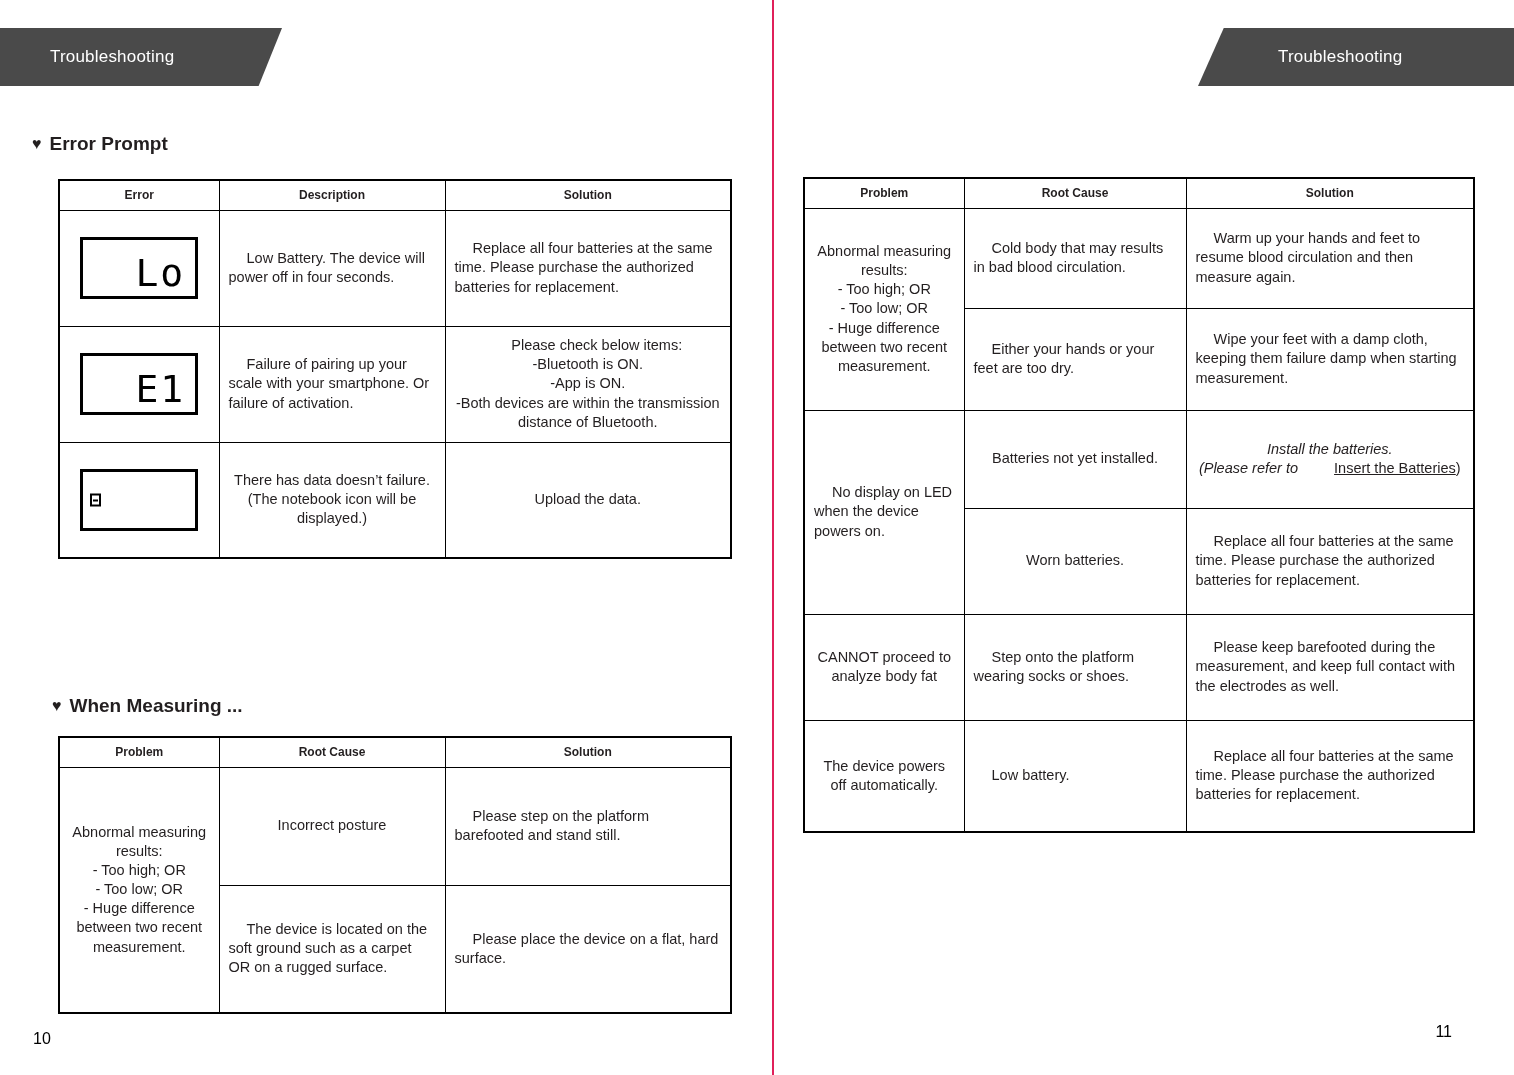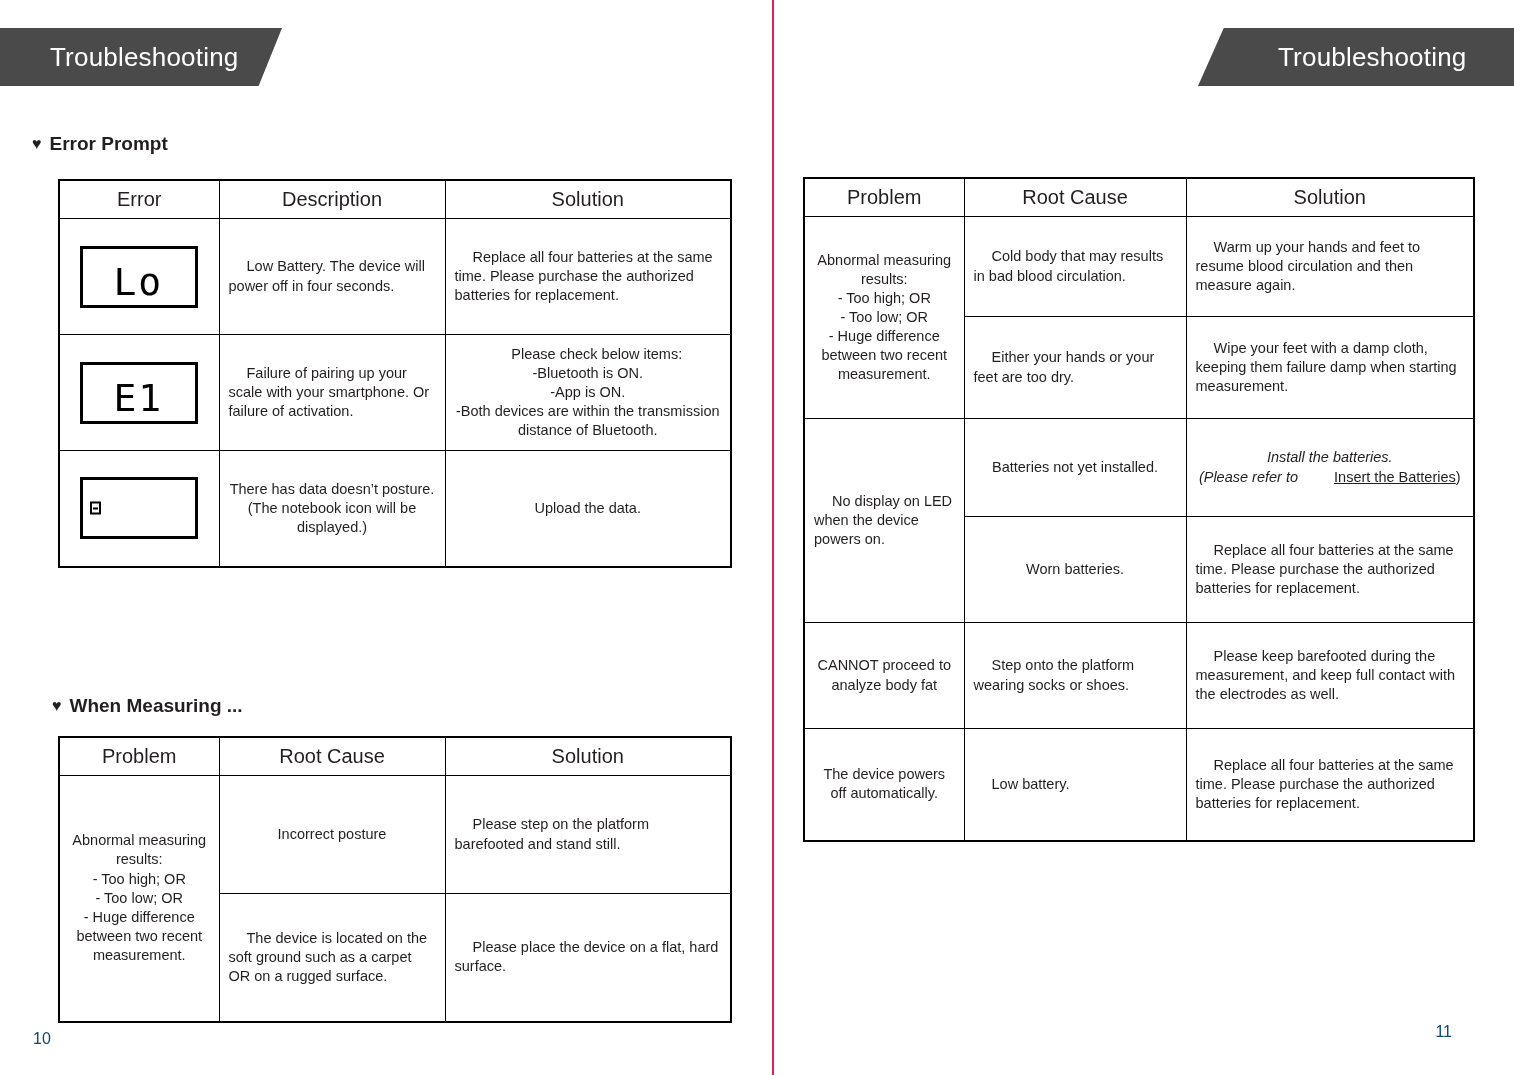--- a/index.html
+++ b/index.html
@@ -35,21 +35,21 @@
     left:-10px; width:292px;
     padding-left:60px;
     clip-path:polygon(0 0, 100% 0, 92% 100%, 0% 100%);
   }
   .banner-right{
     right:-6px; width:322px;
     padding-left:80px;
     clip-path:polygon(8% 0, 100% 0, 100% 100%, 0% 100%);
   }
   .banner-title{
-    color:#fff; font-size:26px; font-weight:400; letter-spacing:.2px;
+    color:#fff; font-size:17px; font-weight:400; letter-spacing:.2px;
     white-space:nowrap;
   }
 
   
   .section-head{
     position:absolute;
     display:flex; align-items:center; gap:8px;
     font-size:19px; font-weight:bold;
   }
   .heart{ font-size:16px; line-height:1; color:#231f20; }
@@ -59,22 +59,22 @@
     position:absolute;
     border-collapse:collapse;
     table-layout:fixed;
     font-size:14.5px;
   }
   table.tbl, table.tbl th, table.tbl td{
     border:1px solid #000;
   }
   table.tbl{ border:2px solid #000; }
   table.tbl th{
-    font-weight:normal; text-align:center;
-    padding:7px 8px; font-size:20px;
+    font-weight:bold; text-align:center;
+    padding:7px 8px; font-size:12px;
     height:30px;
   }
   table.tbl td{
     padding:8px 9px;
     vertical-align:middle;
     line-height:1.32;
   }
   td.c-indent{ text-indent:18px; text-align:left; }
   td.c-plain{ text-align:center; }
 
@@ -90,42 +90,42 @@
   }
   .lcd-dashes{
     position:absolute; top:8px; left:0; right:0;
     display:flex; justify-content:center; gap:9px;
   }
   .lcd-dashes span{
     display:block; width:17px; height:5px; background:#000;
     border-radius:1px;
   }
   .lcd-text{
-    position:absolute; right:32px; bottom:4px;
+    position:absolute; right:10px; bottom:4px;
     font-family:"DejaVu Sans Mono", monospace;
     font-size:38px; line-height:1;
     font-weight:400;
     letter-spacing:2px;
     color:#000;
   }
   .lcd-note{
     position:absolute; left:7px; top:50%;
     transform:translateY(-50%);
     width:11px; height:13px;
     border:2px solid #000;
     background:#fff;
   }
   .lcd-note::after{
     content:""; position:absolute;
     left:1px; top:4px; width:5px; height:2px; background:#000;
   }
 
   
   .pageno{
-    position:absolute; font-size:16px; color:#0c4a6e;
+    position:absolute; font-size:16px; color:#000000;
   }
 </style>
 </head>
 <body>
 
 <div class="spread">
 
   <div class="page page-left">
 
     <div class="banner banner-left">
@@ -171,21 +171,21 @@
 -Bluetooth is ON.
 -App is ON.
 -Both devices are within the transmission distance of Bluetooth.</td>
         </tr>
         <tr style="height:116px">
           <td>
             <div class="lcd">
               <span class="lcd-note"></span>
             </div>
           </td>
-          <td class="c-plain">There has data doesn’t posture. (The notebook icon will be displayed.)</td>
+          <td class="c-plain">There has data doesn’t failure. (The notebook icon will be displayed.)</td>
           <td class="c-plain">Upload the data.</td>
         </tr>
       </tbody>
     </table>
 
     <div class="section-head" style="left:52px; top:695px;">
       <span class="heart">♥</span>
       <span>When Measuring ...</span>
     </div>
 

